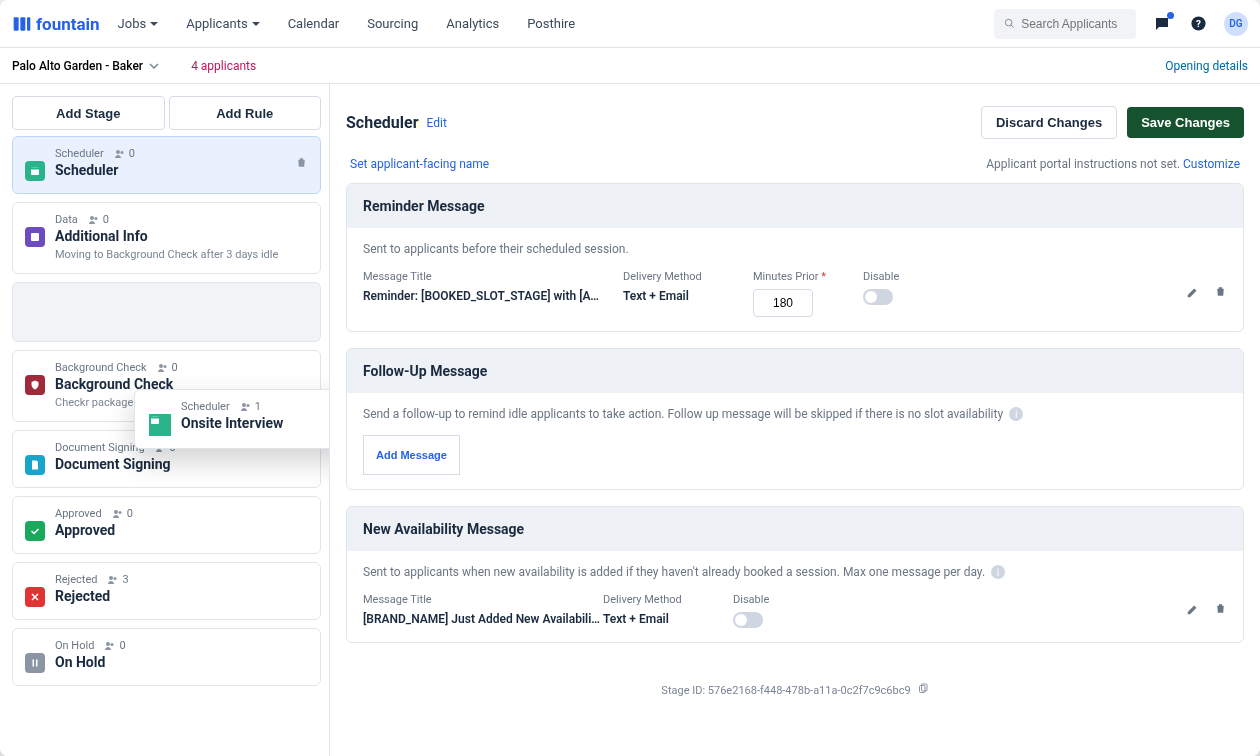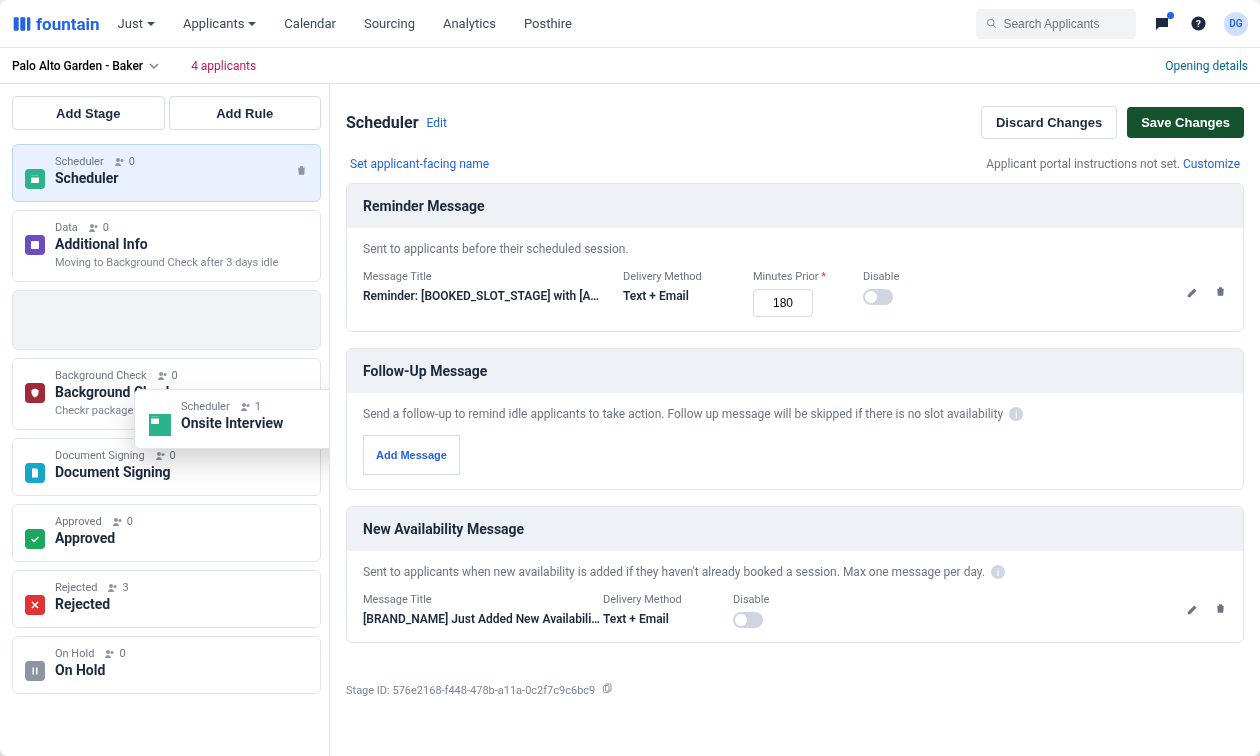--- a/index.html
+++ b/index.html
@@ -6,37 +6,37 @@
   body { font-family: -apple-system, BlinkMacSystemFont, "Segoe UI", Roboto, sans-serif; background: #f5f5f5; color: #1b2b3f; font-size: 13px; }
   .app-shell { width: 1260px; height: 756px; margin: 0 auto; background: #fff; display: flex; flex-direction: column; border-radius: 8px; overflow: hidden; box-shadow: 0 20px 60px rgba(0,0,0,0.25); }
   
   
   .top-nav { height: 48px; display: flex; align-items: center; padding: 0 12px; border-bottom: 1px solid #e0e4eb; }
   .brand { display: flex; align-items: center; gap: 4px; margin-right: 18px; color: #2464e4; font-weight: 700; font-size: 17px; }
   .brand svg { width: 20px; height: 20px; }
   .nav-items { display: flex; gap: 28px; }
   .nav-item { color: #3b4a5c; font-size: 13px; cursor: pointer; display:flex; align-items:center; gap:2px; }
   .nav-right { margin-left: auto; display: flex; align-items: center; gap: 16px; }
-  .search-box { background: #f1f3f6; border-radius: 4px; height: 30px; display: flex; align-items: center; padding: 0 10px; width: 160px; color: #7a8594; gap:6px; }
+  .search-box { background: #f1f3f6; border-radius: 4px; height: 30px; display: flex; align-items: center; padding: 0 10px; width: 142px; color: #7a8594; gap:6px; }
   .search-box input { border: none; background: transparent; outline: none; font-size: 12px; width: 100%; color:#3b4a5c; }
   .icon-btn { width: 20px; height: 20px; display:flex; align-items:center; justify-content:center; cursor:pointer; color:#1b2b3f; position:relative; }
   .avatar { width: 24px; height: 24px; border-radius: 50%; background: #cfe0ff; color:#2464e4; font-size: 10px; font-weight:600; display:flex; align-items:center; justify-content:center; }
   
   
   .sub-header { height: 36px; display: flex; align-items: center; padding: 0 12px; border-bottom: 1px solid #e0e4eb; font-size: 12px; }
   .breadcrumb { color: #000000; font-weight: 500; display:flex; align-items:center; gap:6px; cursor:pointer; }
   .appl-count { margin-left: 32px; color: #be185d; }
   .opening-details { margin-left: auto; color: #0369a1; cursor:pointer; }
   
   
   .workspace { flex: 1; display: flex; overflow: hidden; background: #fff; }
   
   
   .sidebar { width: 330px; padding: 12px 8px 12px 12px; border-right: 1px solid #e0e4eb; overflow-y: auto; position: relative; }
-  .sidebar-actions { display: flex; gap: 4px; margin-bottom: 14px; }
+  .sidebar-actions { display: flex; gap: 4px; margin-bottom: 6px; }
   .ghost-btn { flex:1; border: 1px solid #d5dbe4; background:#fff; height: 34px; border-radius:4px; font-size:13px; color:#1b2b3f; font-weight:600; cursor:pointer; }
   
   .stage-card { border:1px solid #e0e4eb; border-radius:6px; padding:10px 12px 12px 12px; margin-bottom:8px; background:#fff; cursor:pointer; display:flex; gap:10px; align-items:flex-start; }
   .stage-card.selected { background:#e9f1fe; border-color:#bcd5fb; }
   .stage-card .sq { width:20px; height:20px; border-radius:4px; display:flex; align-items:center; justify-content:center; flex-shrink:0; margin-top:14px; }
   .sq svg { width:12px; height:12px; fill:#fff; }
   .sq.teal { background:#2bb48c; }
   .sq.purple { background:#6e4bc0; }
   .sq.maroon { background:#a02a3a; }
   .sq.blue2 { background:#17a6c9; }
@@ -86,42 +86,42 @@
   .req { color:#d83a3a; }
   
   .toggle { width:30px; height:16px; background:#cfd6e2; border-radius:10px; position:relative; cursor:pointer; }
   .toggle::after { content:""; position:absolute; left:2px; top:2px; width:12px; height:12px; background:#fff; border-radius:50%; }
   
   .row-actions { margin-left:auto; display:flex; gap:14px; color:#6b7684; align-self:center; }
   .row-actions span { cursor:pointer; }
   
   .add-msg-btn { border:1px solid #d5dbe4; color:#2464e4; font-weight:600; background:#fff; padding:13px 12px; border-radius:0; font-size:11px; cursor:pointer; }
   
-  .stage-id { text-align:center; font-size:11px; color:#7a8594; padding:6px 0 0 0; display:flex; align-items:center; gap:6px;margin-top:34px; }
+  .stage-id { text-align:center; font-size:11px; color:#7a8594; padding:6px 0 0 0; display:flex; justify-content:center; align-items:center; gap:6px;margin-top:34px; }
   
   .chev::after { content:""; display:inline-block; border:4px solid transparent; border-top-color:currentColor; transform:translateY(2px); margin-left:2px; }
   .info-dot { width:14px; height:14px; background:#cfd6e2; color:#fff; border-radius:50%; font-size:10px; display:inline-flex; align-items:center; justify-content:center; }
   .bell-dot { position:absolute; top:-2px; right:-2px; width:7px; height:7px; background:#2464e4; border-radius:50%; }
 </style>
 </head>
 <body>
 
 <div class="app-shell">
 
   <div class="top-nav">
     <div class="brand">
       <svg viewBox="0 0 24 24">
           <rect x="2" y="4" width="6" height="16" rx="1" fill="#2464e4"></rect>
           <rect x="10" y="4" width="6" height="16" rx="1" fill="#2464e4"></rect>
           <rect x="18" y="4" width="4" height="16" rx="1" fill="#2464e4"></rect>
         </svg>
       <span>fountain</span>
     </div>
     <div class="nav-items">
-      <span class="nav-item chev">Just</span>
+      <span class="nav-item chev">Jobs</span>
       <span class="nav-item chev">Applicants</span>
       <span class="nav-item">Calendar</span>
       <span class="nav-item">Sourcing</span>
       <span class="nav-item">Analytics</span>
       <span class="nav-item">Posthire</span>
     </div>
     <div class="nav-right">
       <div class="search-box">
         <svg width="13" height="13" viewBox="0 0 24 24">
             <circle cx="10" cy="10" r="7" stroke="#7a8594" stroke-width="2" fill="none"></circle>

